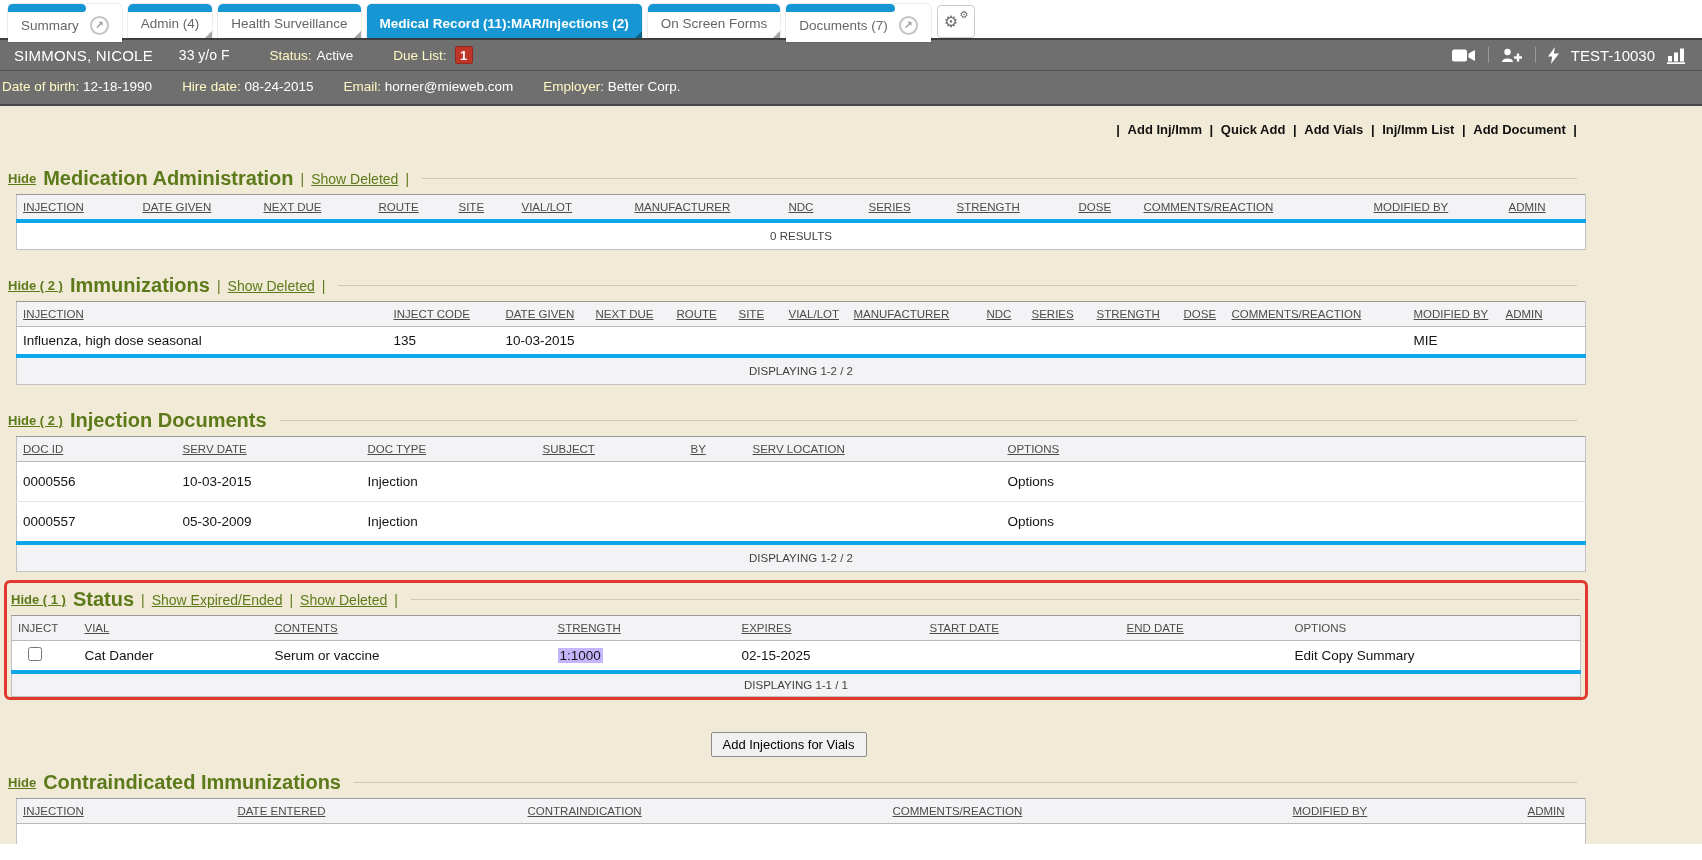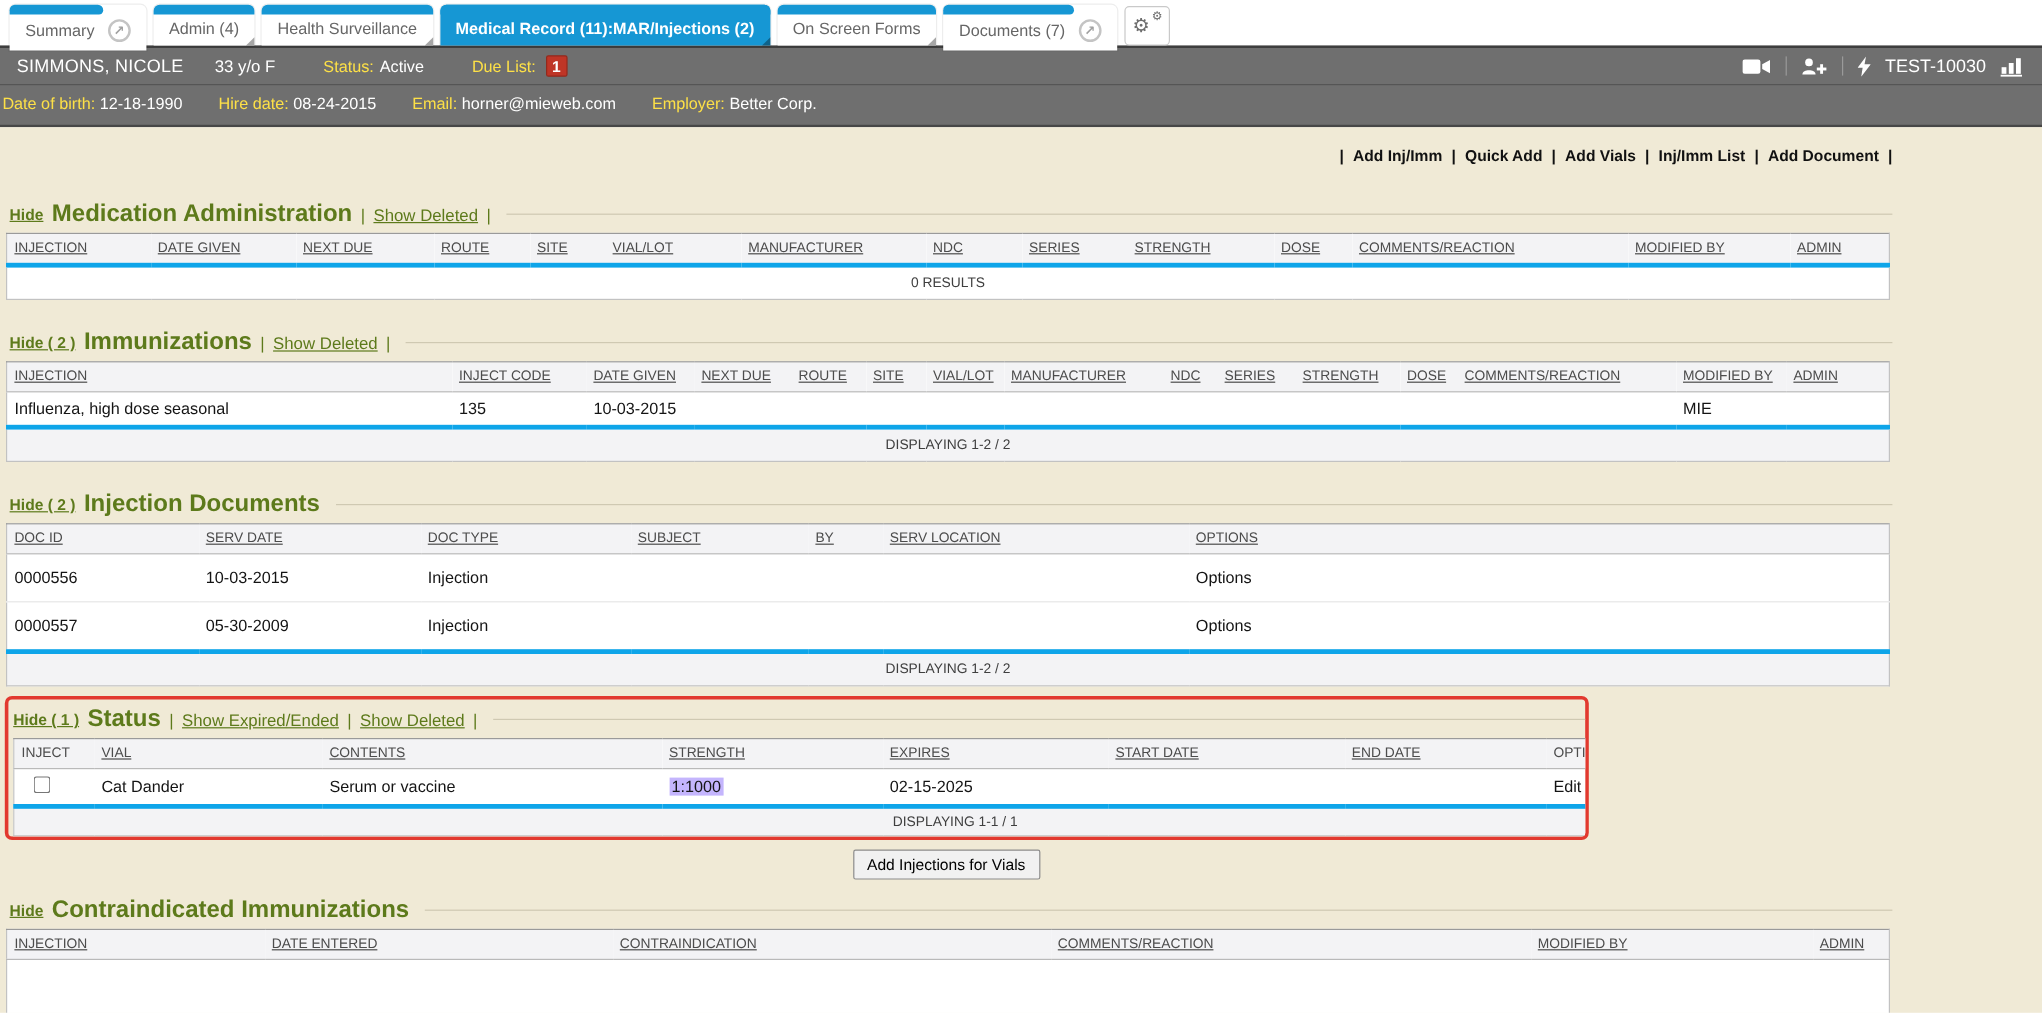--- a/index.html
+++ b/index.html
@@ -28,21 +28,21 @@
   .gear-big, .gear-small { position:absolute; color:#6e6e6e;
     font-family:"DejaVu Sans",sans-serif; line-height:1; }
   .gear-big { font-size:16px; left:6px; top:8px; }
   .gear-small { font-size:10px; right:5px; top:4px; }
 
   
   .bar1 { height:32px; background:#6f6f6f; border-top:2px solid #3e3e3e;
     display:flex; align-items:center; padding:0 14px; color:#fff; }
   .p-name { font-size:15px; letter-spacing:.2px; }
   .p-age { font-size:14px; margin-left:26px; }
-  .lbl { color:#fde047; }
+  .lbl { color:#fef9c3; }
   .val { color:#fff; }
   .grp { margin-left:40px; font-size:13.5px; display:flex; align-items:center; gap:5px; }
   .badge { display:inline-block; min-width:18px; height:18px; background:#bf3526;
     border:1px solid #93291c; color:#fff; font-weight:bold; font-size:13px;
     line-height:17px; text-align:center; border-radius:2px; margin-left:3px; }
   .bar1-right { margin-left:auto; display:flex; align-items:center; gap:12px; }
   .vdiv { width:1px; height:16px; background:#9a9a9a; }
   .pid { font-size:15px; color:#fff; }
   .icon-btn { display:flex; align-items:center; cursor:pointer; }
 
@@ -63,42 +63,42 @@
   .sec-head.first { margin-top:30px; }
   .hide-link { font-size:13px; font-weight:bold; color:#5d7a1b;
     text-decoration:underline; white-space:nowrap; cursor:pointer; }
   .sec-title { font-size:20px; font-weight:bold; color:#5d7a1b; white-space:nowrap; }
   .pipe { color:#5d7a1b; font-size:14px; }
   .sec-link { font-size:14px; color:#5d7a1b; text-decoration:underline;
     white-space:nowrap; cursor:pointer; }
   .rule { flex:1; border-top:1px solid #cfc9b2; margin-left:6px; }
 
   table.data { border-collapse:collapse; table-layout:fixed; width:1569px;
-    margin-left:5px; background:#fff; border:1px solid #c2c2c2; border-top-color:#9a9a9a; }
+    margin-left:16px; background:#fff; border:1px solid #c2c2c2; border-top-color:#9a9a9a; }
   table.data th { background:#f3f3f5; font-size:11.5px; font-weight:normal; color:#4c4c4c;
     text-align:left; padding:6px 6px; border-bottom:1px solid #b9b9b9;
     text-decoration:underline; white-space:nowrap; overflow:hidden; cursor:pointer; }
   table.data th.plain { text-decoration:none; cursor:default; }
   table.data td { font-size:13.5px; color:#141414; padding:6px 6px;
     white-space:nowrap; overflow:hidden; }
   table.data tbody tr + tr td { border-top:1px solid #e6e6e6; }
   table.data td.t-foot { background:#f3f3f5; border-top:4px solid #0ea5e9;
     text-align:center; font-size:11.5px; color:#3f3f3f; padding:7px; }
   table.data td.t-foot.white { background:#fff; }
   table.docs td { padding:12px 6px; }
   .cb { width:14px; height:14px; margin-left:10px; }
   .sel { background:#c4b5fd; padding:0 2px; }
 
   
-  .vials-box { width:1320px; margin:8px 0 0 4px; border:3px solid #e2392f;
+  .vials-box { width:1584px; margin:8px 0 0 4px; border:3px solid #e2392f;
     border-radius:6px; overflow:hidden; padding-bottom:0; }
   .vials-box .sec-head { margin:5px 0 4px 4px; }
   .vials-box table.data { margin-left:4px; }
 
-  .btn-row { width:1577px; text-align:center; margin-top:8px; }
+  .btn-row { width:1577px; text-align:center; margin-top:32px; }
   .std-btn { font-family:inherit; font-size:13px; color:#000; background:#f1f1f1;
     border:1px solid #8c8c8c; border-radius:2px; padding:4px 11px; cursor:pointer; }
 
   .contra-body { height:48px; background:#fff; }
 </style>
 </head>
 <body>
 
 <div class="tabbar">
   <div class="tab with-pop">

